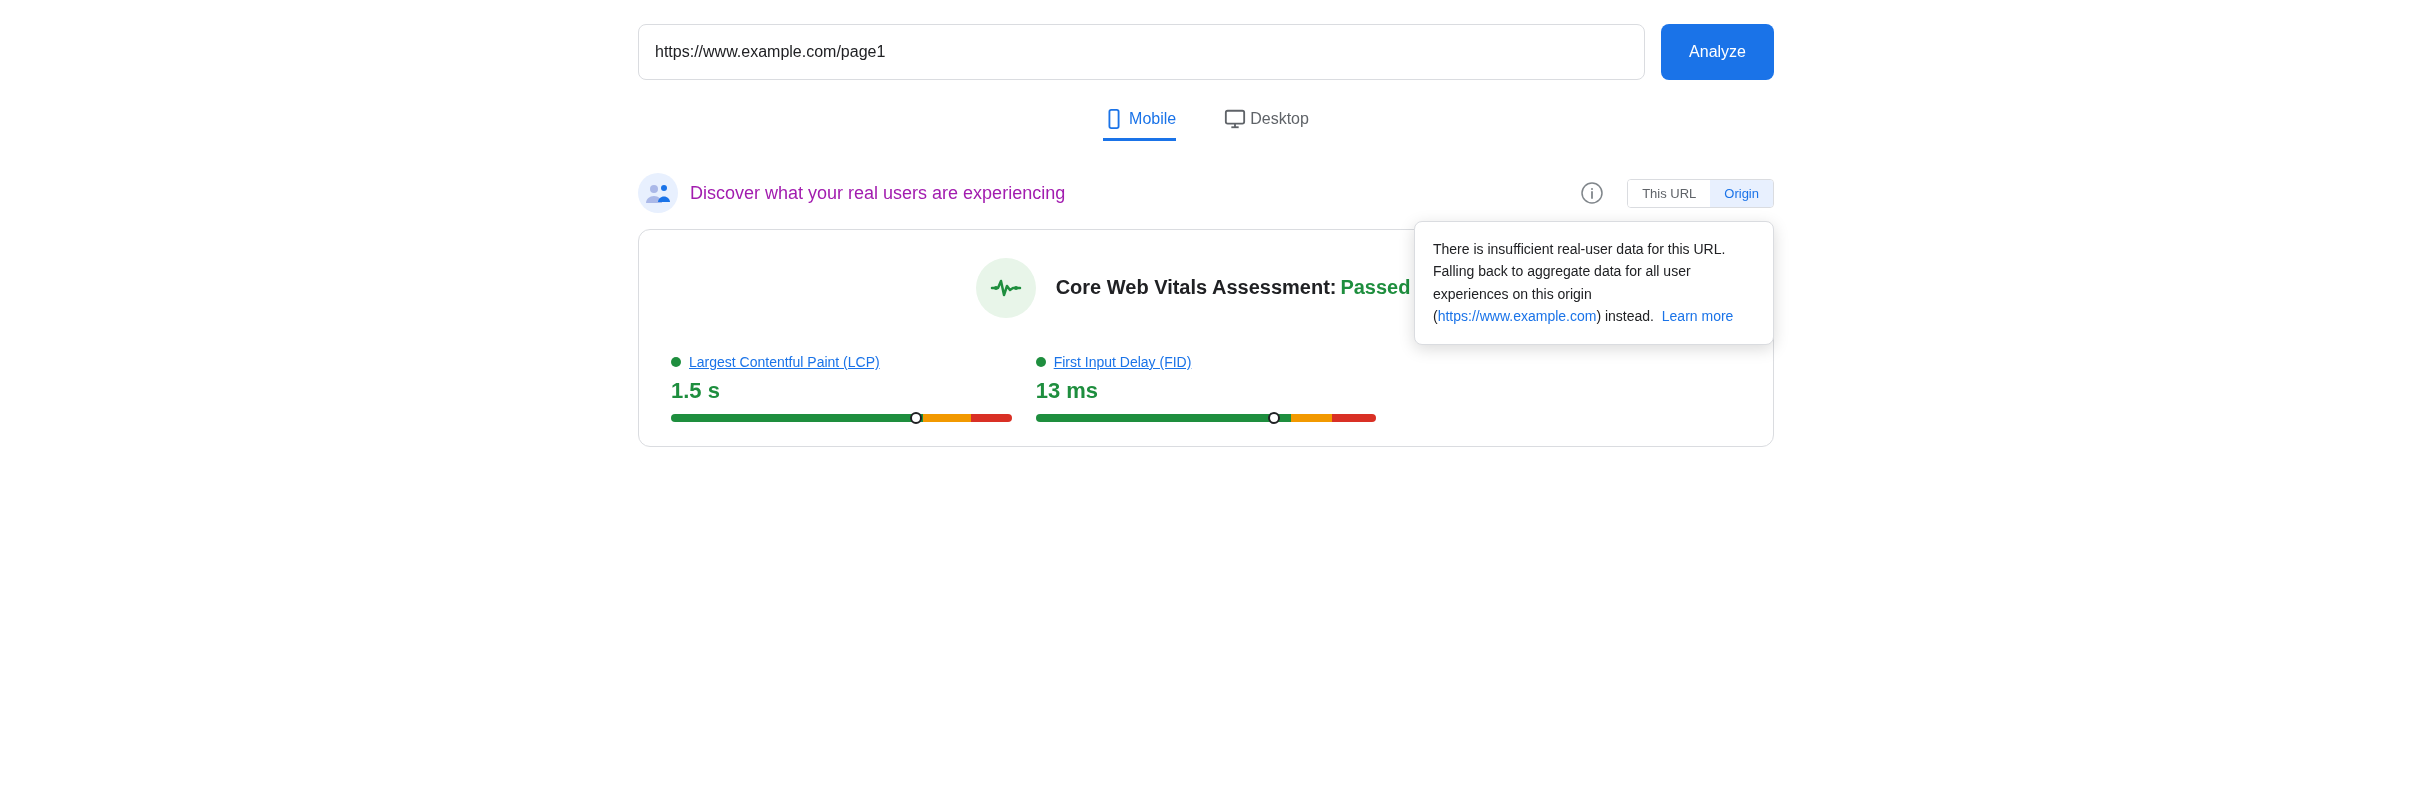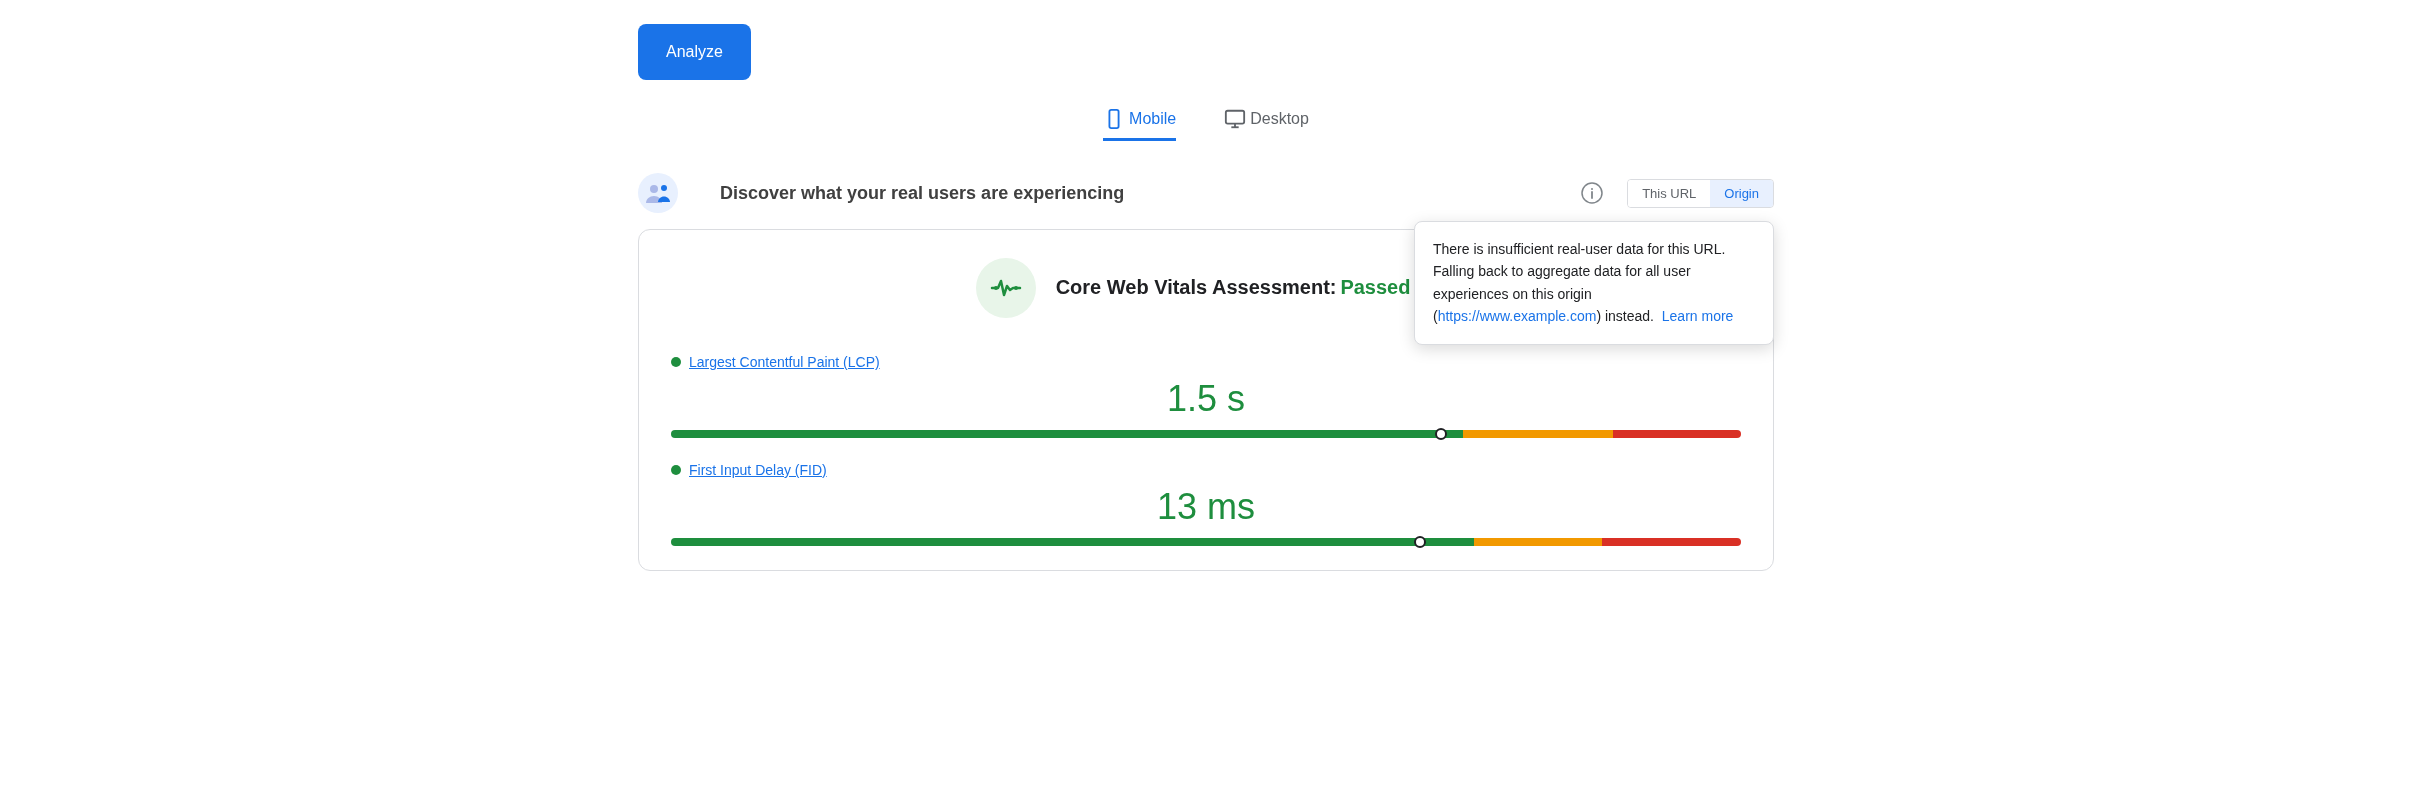--- a/index.html
+++ b/index.html
@@ -87,23 +87,22 @@
       display: flex;
       align-items: center;
       gap: 12px;
     }
     .section-icon {
       width: 40px;
       height: 40px;
     }
     .section-title {
       font-size: 18px;
-      font-weight: 700;
-      color: #404040;
-      margin-left: 30px;
+      font-weight: 400;
+      color: #a21caf;
     }
     .url-origin-controls {
       display: flex;
       align-items: center;
       gap: 24px;
     }
     .info-icon {
       width: 22px;
       height: 22px;
       color: #80868b;
@@ -198,21 +197,21 @@
       color: #80868b;
       font-size: 11px;
       cursor: pointer;
       margin-left: 4px;
       vertical-align: middle;
     }
 
     
     .metrics-grid {
       display: grid;
-      grid-template-columns: 1fr;
+      grid-template-columns: 1fr 1fr 1fr;
       gap: 24px;
     }
     .metric-item {}
     .metric-label-row {
       display: flex;
       align-items: center;
       gap: 8px;
       margin-bottom: 8px;
     }
     .metric-dot {
@@ -222,24 +221,23 @@
       background: #1e8e3e;
       flex-shrink: 0;
     }
     .metric-label {
       font-size: 14px;
       color: #1a73e8;
       text-decoration: underline;
       cursor: pointer;
     }
     .metric-value {
-      font-size: 36px;
-      font-weight: 400;
+      font-size: 22px;
+      font-weight: 700;
       color: #1e8e3e;
-      text-align: center;
       margin-bottom: 10px;
     }
     .metric-bar-wrap {
       position: relative;
       height: 8px;
       border-radius: 4px;
       overflow: visible;
     }
     .bar-track {
       height: 8px;
@@ -260,20 +258,21 @@
       border: 2px solid #202124;
       background: #fff;
     }
   </style>
 </head>
 <body>
 
 <div class="page-wrapper">
 
   <div class="url-bar-row">
+    <input type="text" class="url-input" value="https://www.example.com/page1" style="">
     <button class="analyze-btn">Analyze</button>
   </div>
 
   <div class="tabs-row">
     <div class="tab active">
 
       <svg class="tab-icon" viewBox="0 0 24 24" fill="none" stroke="#1a73e8" stroke-width="2">
         <rect x="7" y="2" width="10" height="20" rx="2" ry="2"></rect>
         <line x1="12" y1="18" x2="12" y2="18.01"></line>
       </svg>

